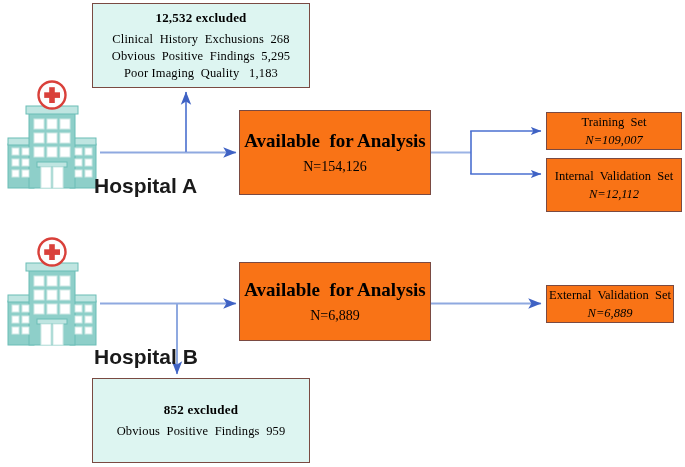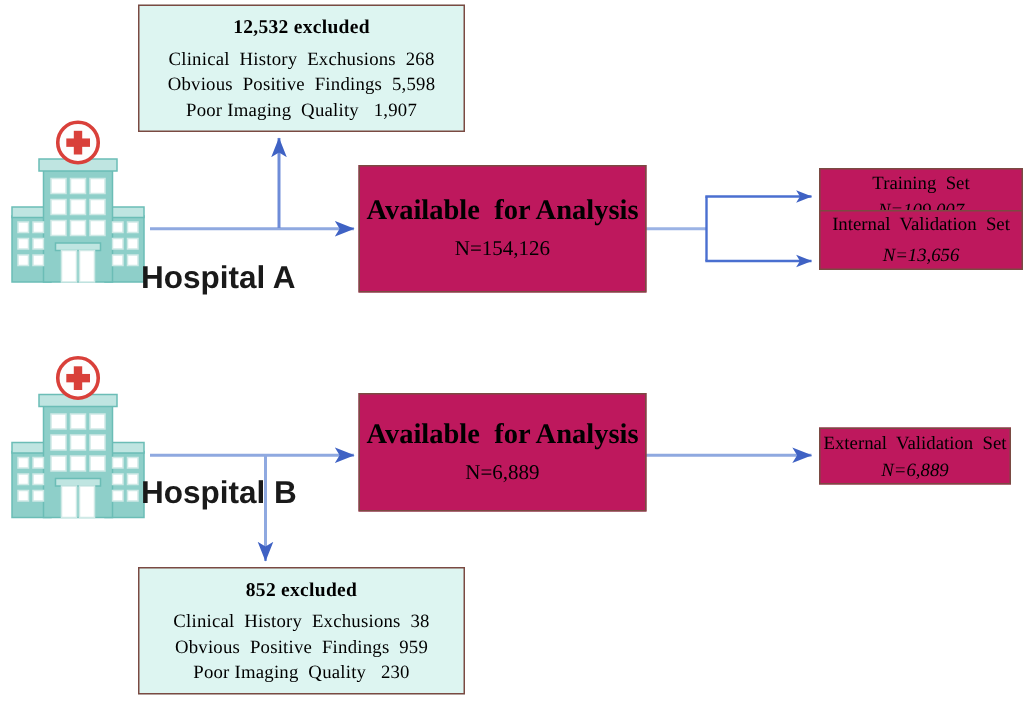--- a/index.html
+++ b/index.html
@@ -26,21 +26,21 @@
     align-items: center;
     justify-content: center;
     text-align: center;
     line-height: 1.35;
   }
   .box.excluded {
     background: #ddf5f1;
   }
   .box.analysis,
   .box.setbox {
-    background: #be185d;
+    background: #f97316;
   }
 
   .excl-title {
     font-weight: bold;
     font-size: 13px;
     color: #000;
     margin-bottom: 4px;
     letter-spacing: .2px;
   }
   .excl-line {
@@ -209,51 +209,49 @@
       <rect x="67" y="84" width="7" height="7" fill="#ffffff" stroke="#cfe9e6" stroke-width="1"></rect>
       <rect x="77" y="84" width="7" height="7" fill="#ffffff" stroke="#cfe9e6" stroke-width="1"></rect>
     </g>
   </svg>
 
   <div class="hosp-label" style="left:94px; top:174px;">Hospital A</div>
 
   <div class="box excluded" style="left:92px; top:3px; width:218px; height:85px;">
     <div class="excl-title">12,532 excluded</div>
     <div class="excl-line">Clinical  History  Exchusions  268</div>
-    <div class="excl-line">Obvious  Positive  Findings  5,598</div>
-    <div class="excl-line">Poor Imaging  Quality   1,907</div>
+    <div class="excl-line">Obvious  Positive  Findings  5,295</div>
+    <div class="excl-line">Poor Imaging  Quality   1,183</div>
   </div>
 
   <div class="box analysis" style="left:239px; top:110px; width:192px; height:85px;">
     <div class="analysis-line1">Available  for Analysis</div>
     <div class="analysis-line2">N=154,126</div>
   </div>
 
   <div class="box setbox" style="left:546px; top:112px; width:136px; height:38px;">
     <div class="set-line1">Training  Set</div>
     <div class="set-line2">N=109,007</div>
   </div>
 
-  <div class="box setbox" style="left:546px; top:140px; width:136px; height:40px;justify-content:space-between;">
+  <div class="box setbox" style="left:546px; top:158px; width:136px; height:54px;">
     <div class="set-line1">Internal  Validation  Set</div>
-    <div class="set-line2">N=13,656</div>
-  </div>
-
-  <div class="hosp-label" style="left:94px; top:317px;">Hospital B</div>
+    <div class="set-line2">N=12,112</div>
+  </div>
+
+  <div class="hosp-label" style="left:94px; top:345px;">Hospital B</div>
 
   <div class="box analysis" style="left:239px; top:262px; width:192px; height:79px;">
     <div class="analysis-line1">Available  for Analysis</div>
     <div class="analysis-line2">N=6,889</div>
   </div>
 
   <div class="box setbox" style="left:546px; top:285px; width:128px; height:38px;">
     <div class="set-line1">External  Validation  Set</div>
     <div class="set-line2">N=6,889</div>
   </div>
 
   <div class="box excluded" style="left:92px; top:378px; width:218px; height:85px;">
     <div class="excl-title">852 excluded</div>
-    <div class="excl-line">Clinical  History  Exchusions  38</div>
     <div class="excl-line">Obvious  Positive  Findings  959</div>
-    <div class="excl-line">Poor Imaging  Quality   230</div>
   </div>
 
 </div>
 
 </body></html>

